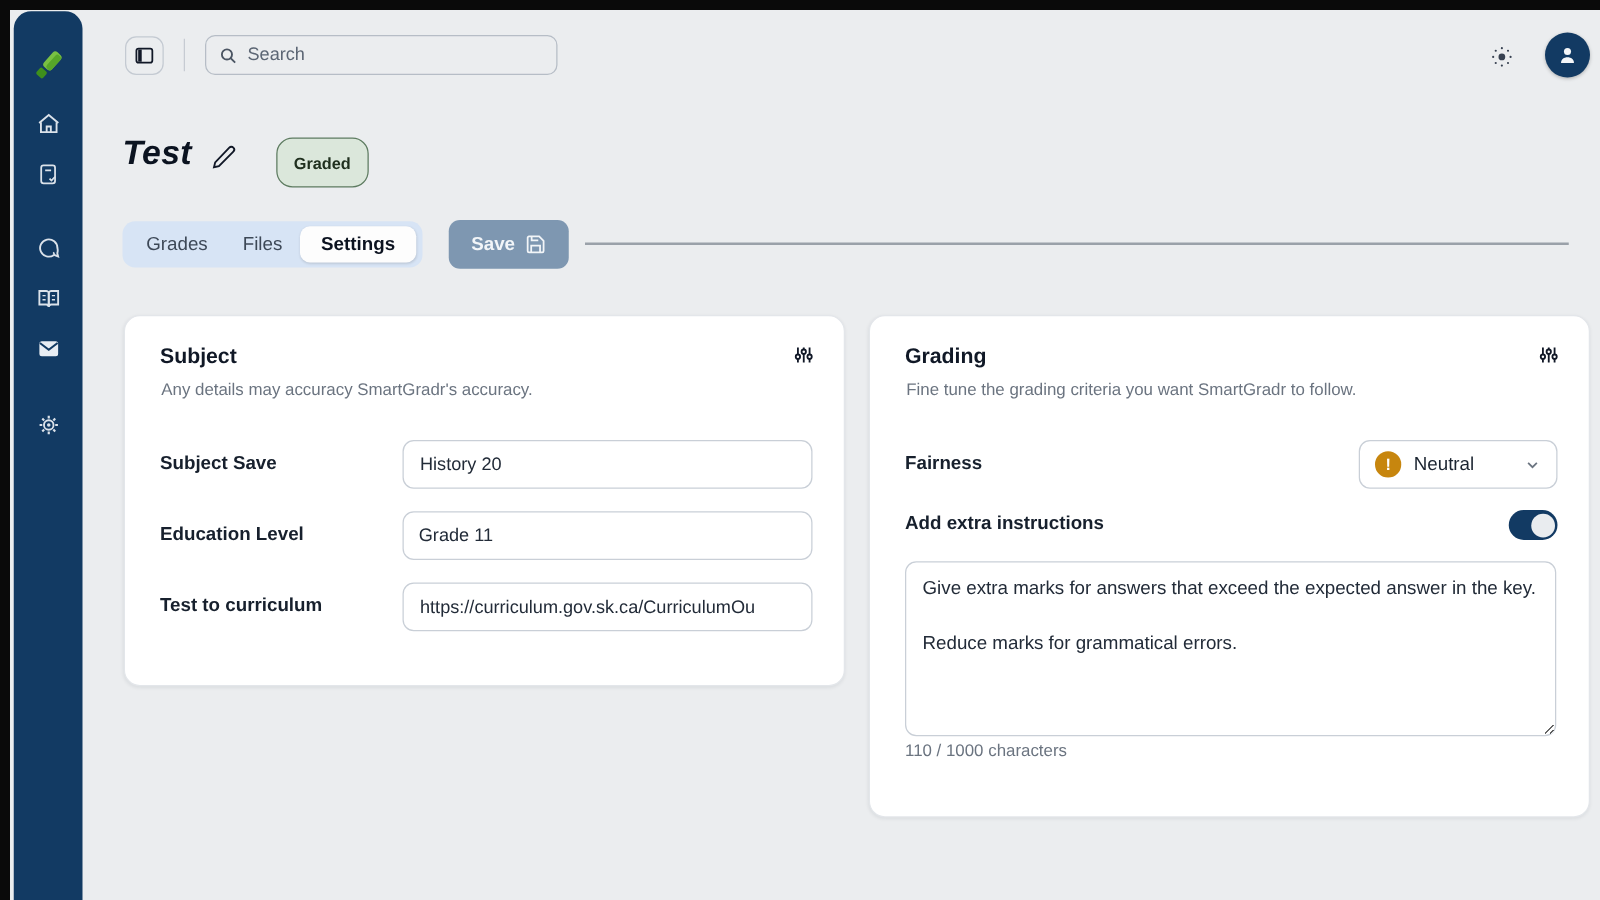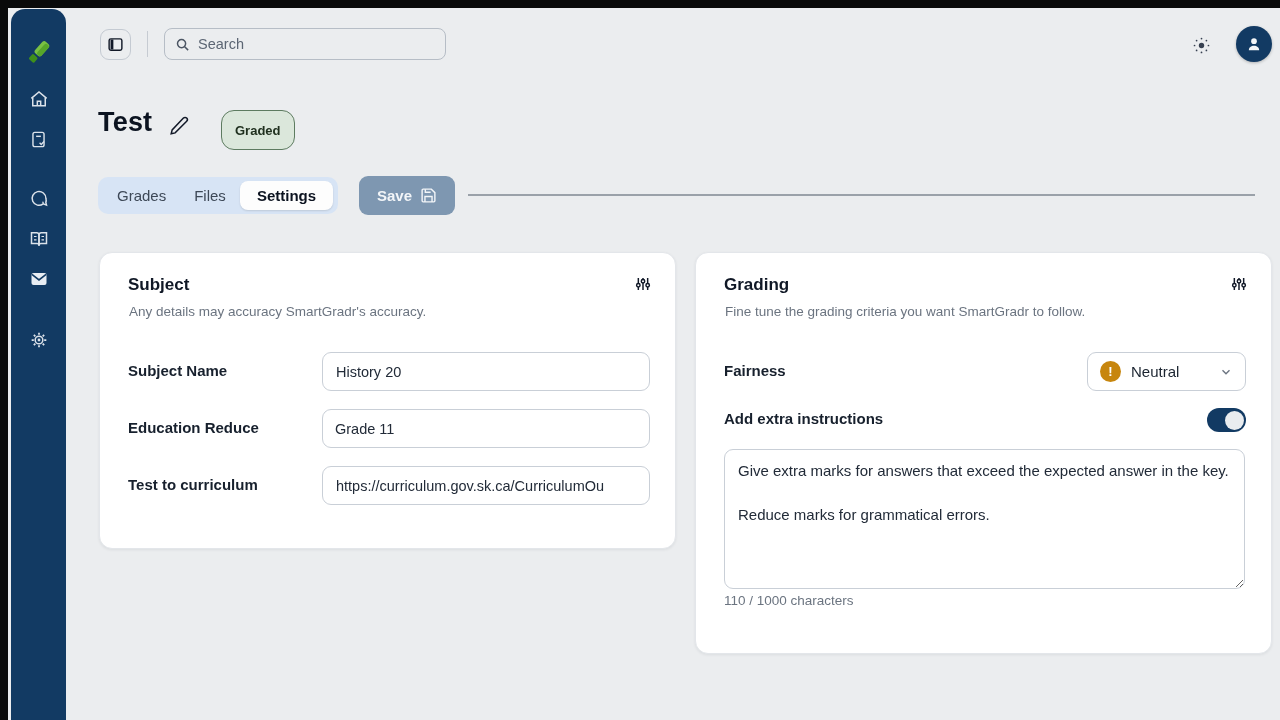--- a/index.html
+++ b/index.html
@@ -24,21 +24,21 @@
   .searchbox input { border:none; outline:none; background:transparent; font-size:14.5px; color:#333c49; width:100%;
                      font-family:"Liberation Sans", sans-serif; }
   .searchbox input::placeholder { color:#5c6674; opacity:1; }
   .theme-btn { position:absolute; left:1182px; top:26px; width:22px; height:22px; background:transparent; border:none;
                display:flex; align-items:center; justify-content:center; cursor:pointer; }
   .avatar { position:absolute; left:1228px; top:18px; width:36px; height:36px; border-radius:50%;
             background:#123a63; display:flex; align-items:center; justify-content:center; cursor:pointer; border:none;
             box-shadow:0 1px 3px rgba(0,0,0,.25); }
 
   
-  .page-title { position:absolute; left:90px; top:99px; font-size:27px; font-weight:800; color:#0b1320; letter-spacing:.2px; }
+  .page-title { position:absolute; left:90px; top:99px; font-size:27px; font-weight:800; color:#0b1320; letter-spacing:.2px;font-style:italic; }
   .edit-btn { position:absolute; left:158px; top:104px; width:26px; height:26px; background:transparent; border:none;
               display:flex; align-items:center; justify-content:center; cursor:pointer; }
   .badge { position:absolute; left:213px; top:102px; height:40px; padding:18px 13px; border-radius:13px;
            background:#dbe7db; border:1.5px solid #5d7b60; color:#20301f; font-size:13px; font-weight:700;
            display:inline-flex; align-items:center; }
 
   
   .tabs { position:absolute; left:90px; top:169px; height:37px; background:#d7e4f5; border-radius:10px;
           display:inline-flex; align-items:center; padding:0 5px; }
   .tab { height:29px; padding:0 14px; display:flex; align-items:center; border:none; background:transparent;
@@ -162,24 +162,24 @@
       <p class="card-sub">Any details may accuracy SmartGradr's accuracy.</p>
       <span class="card-sliders">
         <svg class="icon" width="16" height="16" viewBox="0 0 24 24" fill="none" stroke="#111827" stroke-width="2.2">
           <path d="M5 3v18M12 3v18M19 3v18"></path>
           <circle cx="5" cy="14" r="2.6" fill="#fff"></circle>
             <circle cx="12" cy="8" r="2.6" fill="#fff"></circle>
             <circle cx="19" cy="14" r="2.6" fill="#fff"></circle>
         </svg>
       </span>
 
-      <label class="f-label" style="top:109px">Subject Name</label>
+      <label class="f-label" style="top:109px">Subject Save</label>
       <input class="f-input" style="top: 99px;" type="text" value="History 20">
 
-      <label class="f-label" style="top:166px">Education Reduce</label>
+      <label class="f-label" style="top:166px">Education Level</label>
       <input class="f-input" style="top: 156px; padding-left: 12px;" type="text" value="Grade 11">
 
       <label class="f-label" style="top:223px">Test to curriculum</label>
       <input class="f-input" style="top: 213px;" type="text" value="https://curriculum.gov.sk.ca/CurriculumOu">
     </section>
 
     <section class="card card-grading">
       <h2 class="card-title">Grading</h2>
       <p class="card-sub">Fine tune the grading criteria you want SmartGradr to follow.</p>
       <span class="card-sliders">

